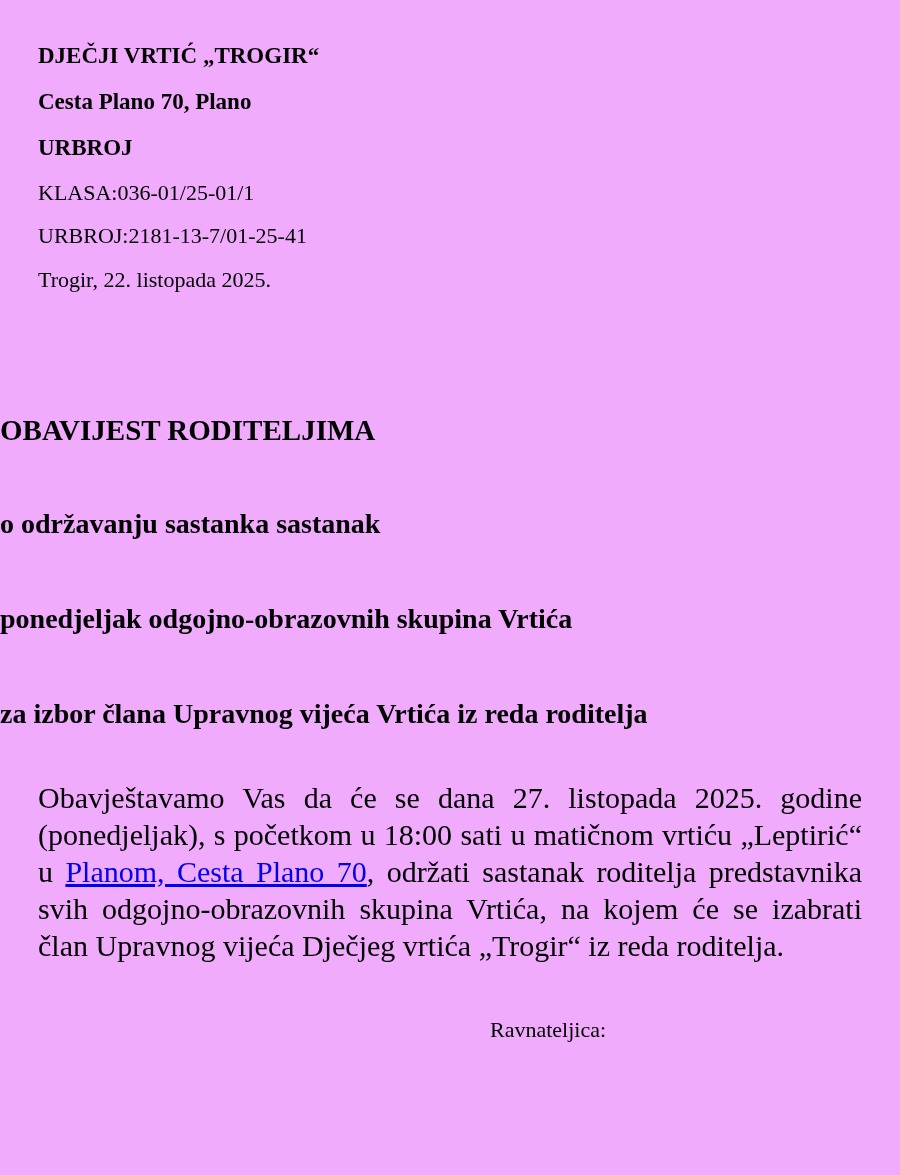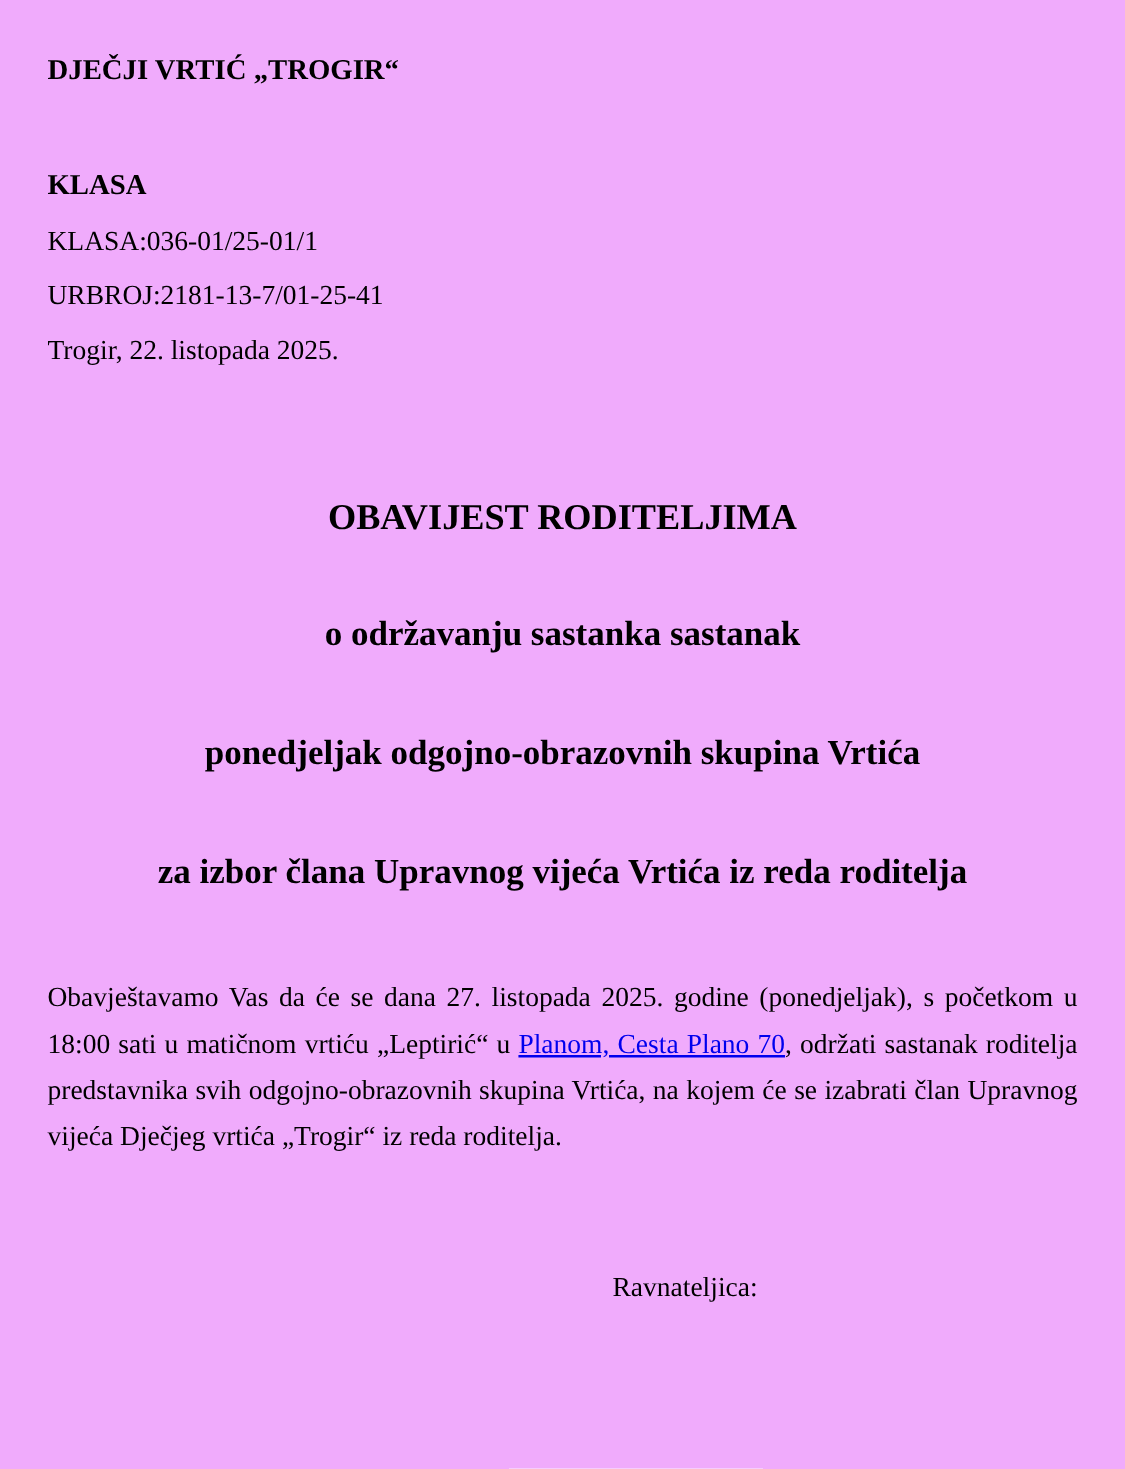--- a/index.html
+++ b/index.html
@@ -24,32 +24,32 @@
     line-height: 1.15;
   }
   .meta {
     left: 38px;
     font-size: 22px;
     line-height: 1.15;
   }
   .title {
     left: 0;
     width: 900px;
-    text-align: center;
     font-weight: bold;
     line-height: 1.15;
+    margin-top: 16px;
   }
   .title-main { font-size: 29px; }
   .title-sub  { font-size: 28px; }
   .body-par {
     position: absolute;
     left: 38px;
     width: 824px;
     text-align: justify;
-    font-size: 22px;
+    font-size: 30px;
     line-height: 37px;
     white-space: normal;
   }
   .body-par a {
     color: #0000EE;
     text-decoration: underline;
     cursor: pointer;
   }
   .sig {
     left: 490px;
@@ -57,22 +57,23 @@
     line-height: 1.2;
   }
 </style>
 </head>
 <body>
 
 <div class="page">
 
   <div class="abs hdr" style="top:43px">DJEČJI VRTIĆ „TROGIR“</div>
 
+  <div class="abs hdr" style="top:89px">Cesta Plano 70, Plano</div>
 
-  <div class="abs hdr" style="top:135px">KLASA</div>
+  <div class="abs hdr" style="top:135px">URBROJ</div>
 
   <div class="abs meta" style="top:180px">KLASA:036-01/25-01/1</div>
 
   <div class="abs meta" style="top:223px">URBROJ:2181-13-7/01-25-41</div>
 
   <div class="abs meta" style="top:267px">Trogir, 22. listopada 2025.</div>
 
   <div class="abs title title-main" style="top:398px">OBAVIJEST RODITELJIMA</div>
 
   <div class="abs title title-sub" style="top:492px">o održavanju sastanka sastanak</div>

